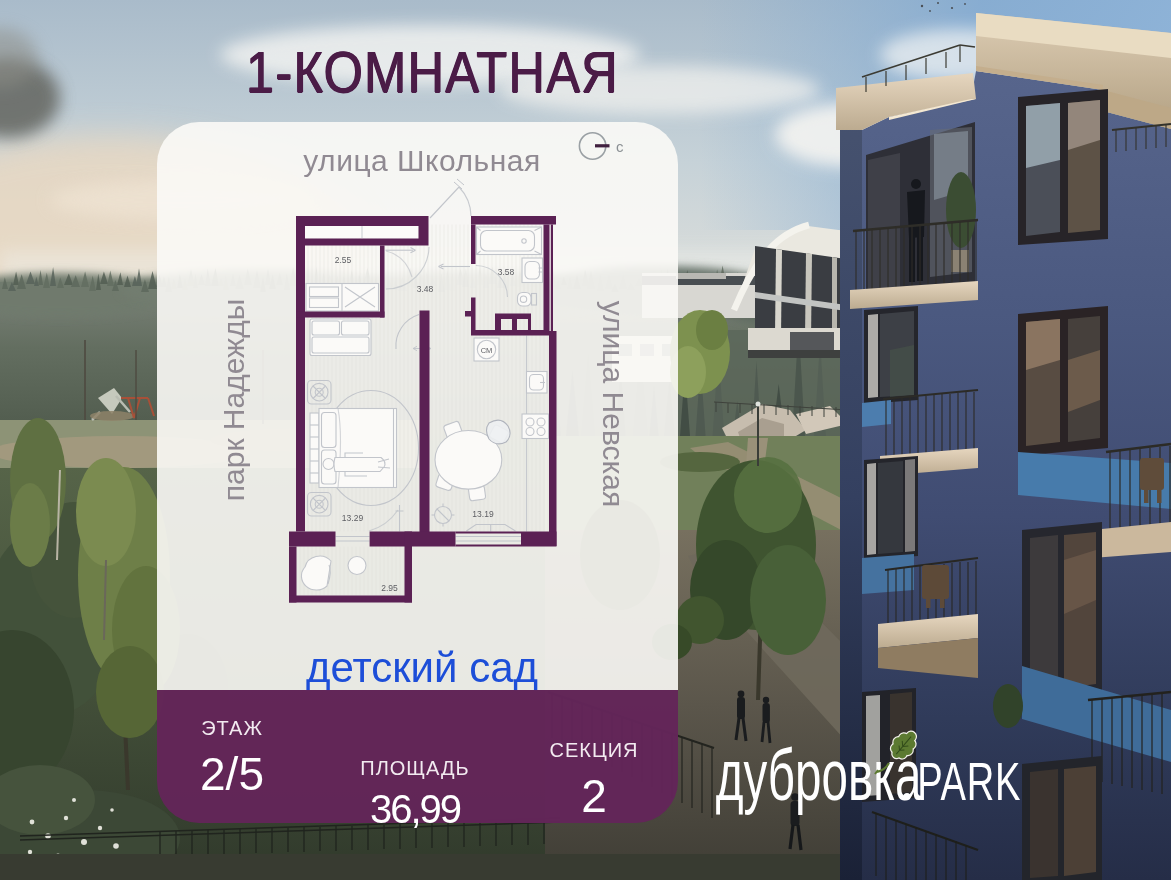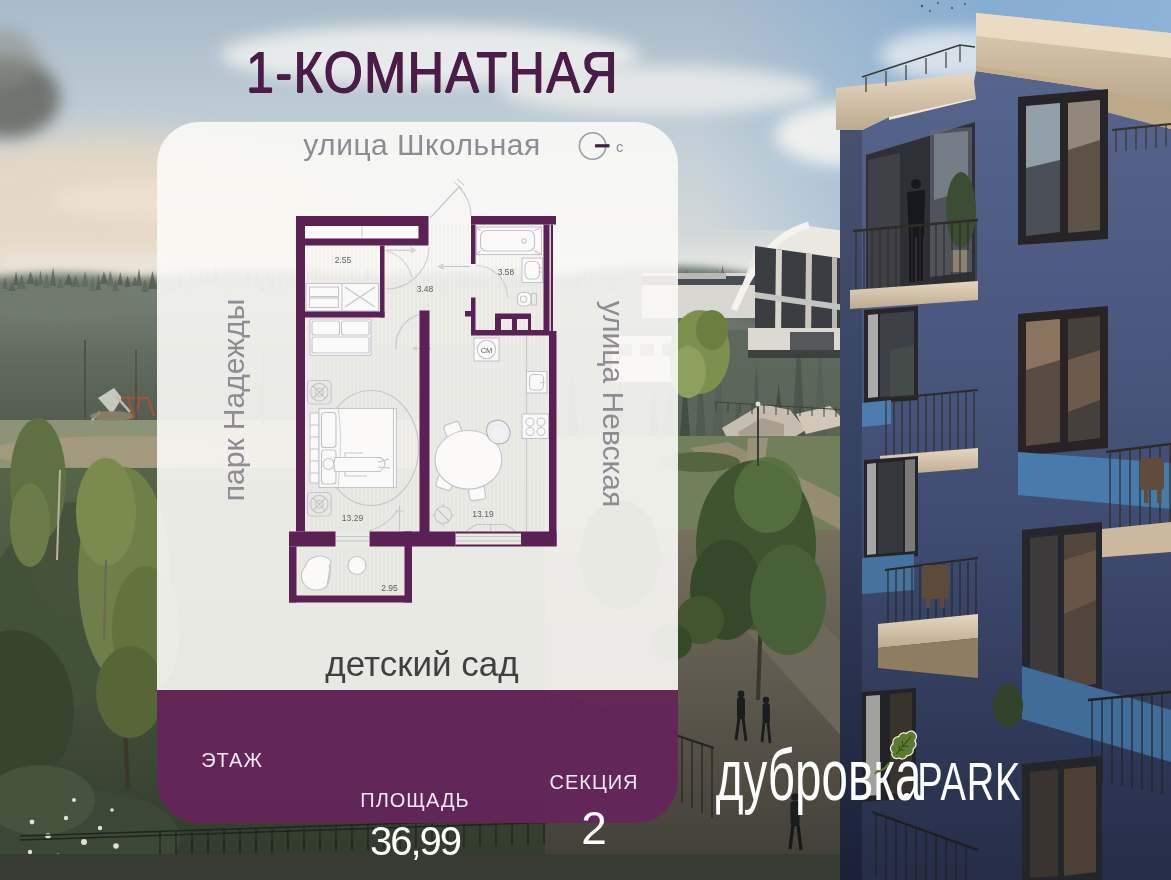--- a/index.html
+++ b/index.html
@@ -2,25 +2,25 @@
 <html lang="ru"><head>
 <meta charset="utf-8">
 <title>1-КОМНАТНАЯ</title>
 <style>
   html,body{margin:0;padding:0;}
   body{width:1171px;height:880px;overflow:hidden;position:relative;font-family:"Liberation Sans",sans-serif;background:#cdd5d8;}
   #bg{position:absolute;left:0;top:0;}
   .card{position:absolute;left:157px;top:122px;width:521px;height:568px;background:rgba(251,249,246,0.9);border-radius:42px 42px 0 0;}
   .footer{position:absolute;left:157px;top:690px;width:521px;height:133px;background:rgba(99,37,89,0.97);border-radius:0 0 42px 42px;}
   .title{position:absolute;left:246px;top:39px;width:500px;color:#4b1c47;font-size:57px;font-weight:400;letter-spacing:1.5px;white-space:nowrap;transform:scaleX(0.885);transform-origin:0 0;text-shadow:0.7px 0 0 #4b1c47,-0.7px 0 0 #4b1c47,0 0.5px 0 #4b1c47;}
-  .street-top{position:absolute;left:162px;top:128px;width:520px;text-align:center;color:#908a92;font-size:30px;letter-spacing:0.5px;}
+  .street-top{position:absolute;left:162px;top:144px;width:520px;text-align:center;color:#908a92;font-size:30px;letter-spacing:0.5px;}
   .street-left{position:absolute;left:234px;top:400px;color:#908a92;font-size:30px;white-space:nowrap;transform:translate(-50%,-50%) rotate(-90deg);}
   .street-right{position:absolute;left:613px;top:404px;color:#908a92;font-size:30px;white-space:nowrap;transform:translate(-50%,-50%) rotate(90deg);}
-  .street-bottom{position:absolute;left:257px;top:644px;width:330px;text-align:center;color:#404040;font-size:35px;}
-  .fcol{position:absolute;text-align:center;color:#fff;margin-top:32px;}
+  .street-bottom{position:absolute;left:257px;top:644px;width:330px;text-align:center;color:#1d4ed8;font-size:42px;}
+  .fcol{position:absolute;text-align:center;color:#fff;}
   .flabel{font-size:20px;letter-spacing:1px;color:#f2eaf0;font-weight:400;}
   .fvalue{font-size:46px;font-weight:400;margin-top:7px;}
   #plan{position:absolute;left:283px;top:175px;}
   #north{position:absolute;left:570px;top:128px;}
   .logo{position:absolute;left:713px;top:737px;color:#fff;white-space:nowrap;}
 </style>
 </head>
 <body>
 
 <svg id="bg" width="1171" height="880" viewBox="0 0 1171 880">
@@ -939,20 +939,21 @@
 <text x="106.5" y="415.5" text-anchor="middle">2.95</text>
 
 <text x="203.5" y="177.5" text-anchor="middle" font-size="7.5">СМ</text>
 </g>
 </svg>
 
 <div class="footer"></div>
 
 <div class="fcol" style="left:177px;top:717px;width:110px;">
   <div class="flabel">ЭТАЖ</div>
+  <div class="fvalue">2/5</div>
 </div>
 
 <div class="fcol" style="left:352px;top:757px;width:126px;">
   <div class="flabel">ПЛОЩАДЬ</div>
   <div class="fvalue" style="letter-spacing:-2px;font-size:40px;">36,99</div>
 </div>
 
 <div class="fcol" style="left:534px;top:739px;width:120px;">
   <div class="flabel">СЕКЦИЯ</div>
   <div class="fvalue">2</div>

